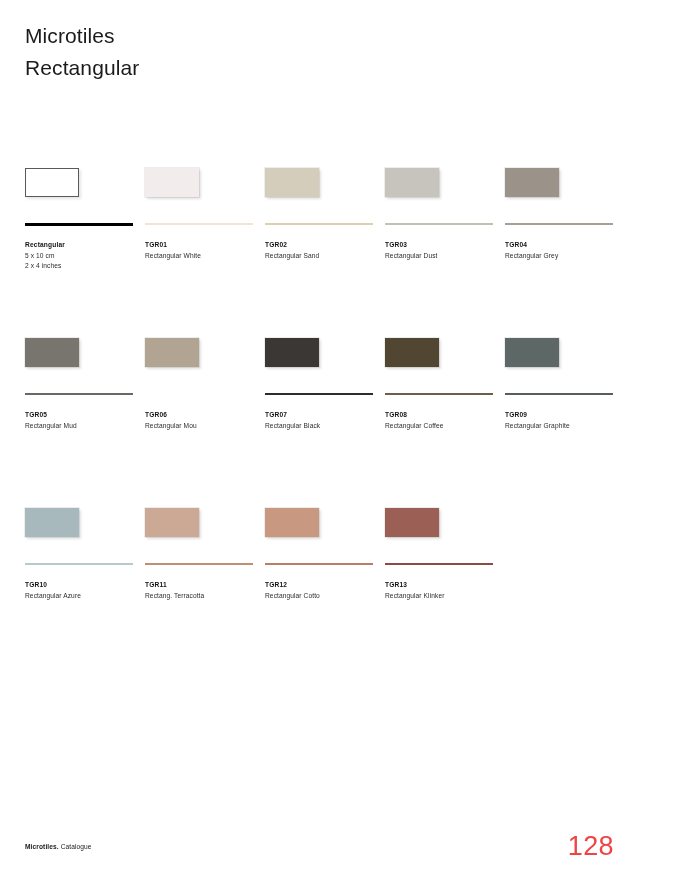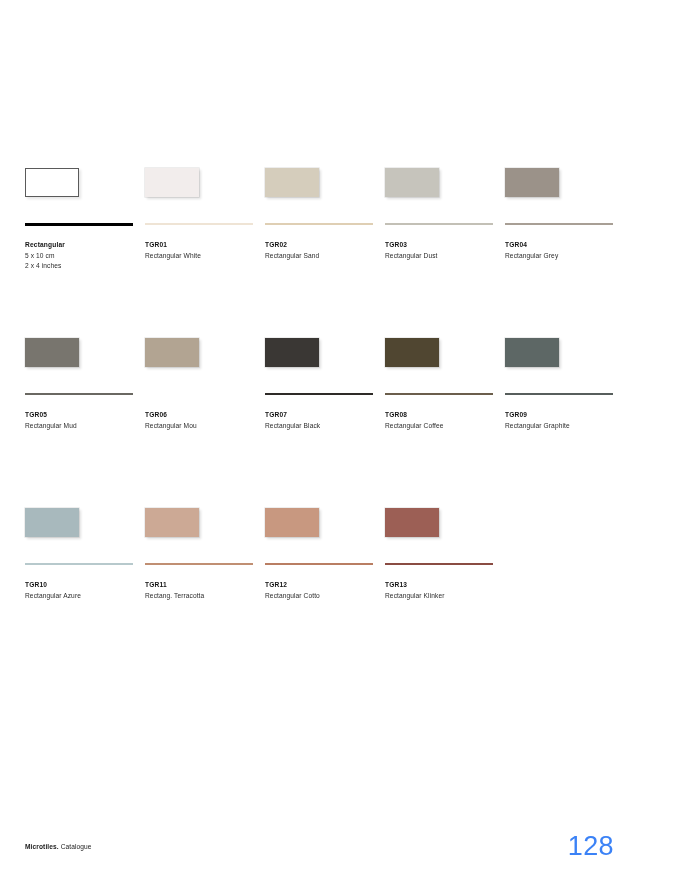--- a/index.html
+++ b/index.html
@@ -113,28 +113,30 @@
   .footer-left span.reg {
     font-weight: 400;
   }
   .page-number {
     position: absolute;
     right: 64px;
     bottom: 10px;
     font-size: 27px;
     font-weight: 400;
     letter-spacing: 0.4px;
-    color: #3b82f6;
+    color: #ef4444;
   }
 </style>
 </head>
 <body>
 
 <div class="page">
 
+  <div class="page-title">Microtiles
+Rectangular</div>
 
   <div class="grid">
       <div class="row">
         <div class="cell" style="left: 0px;">
           <div class="swatch-area">
             <div class="swatch outline"></div>
           </div>
           <div class="rule thick" style="background: rgb(0, 0, 0);"></div>
           <div class="caption">
             <div class="code">Rectangular</div>

